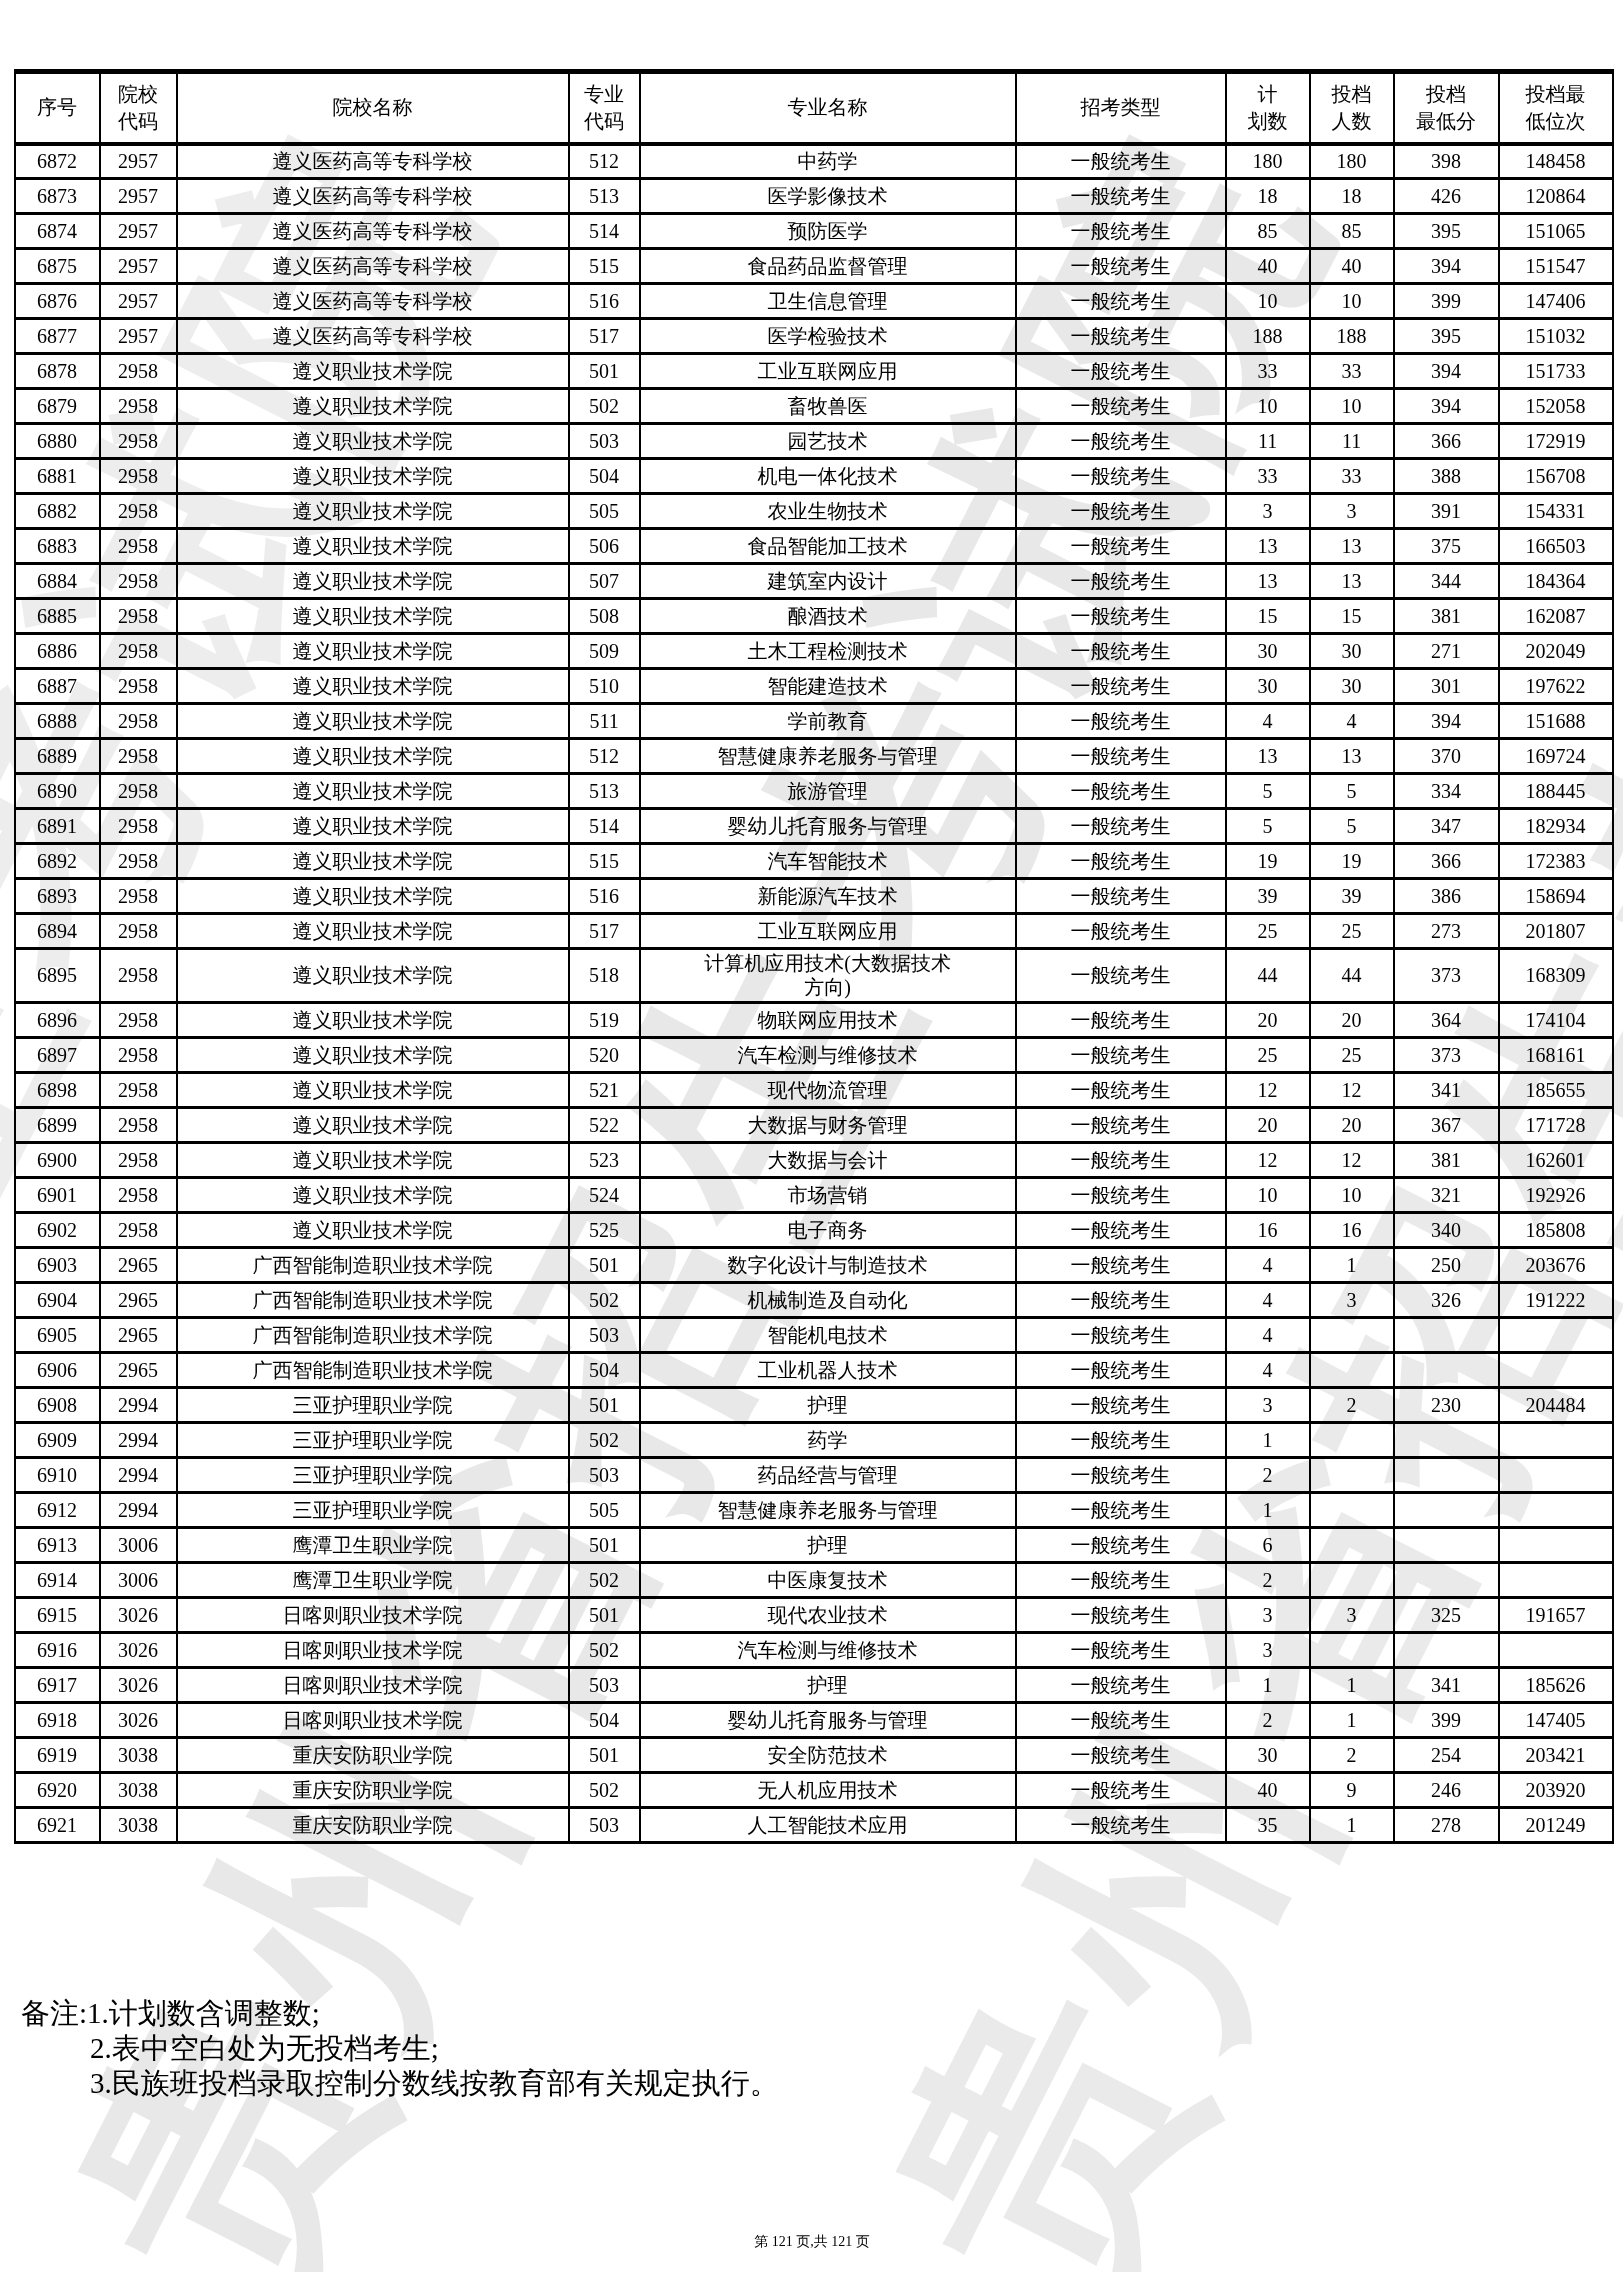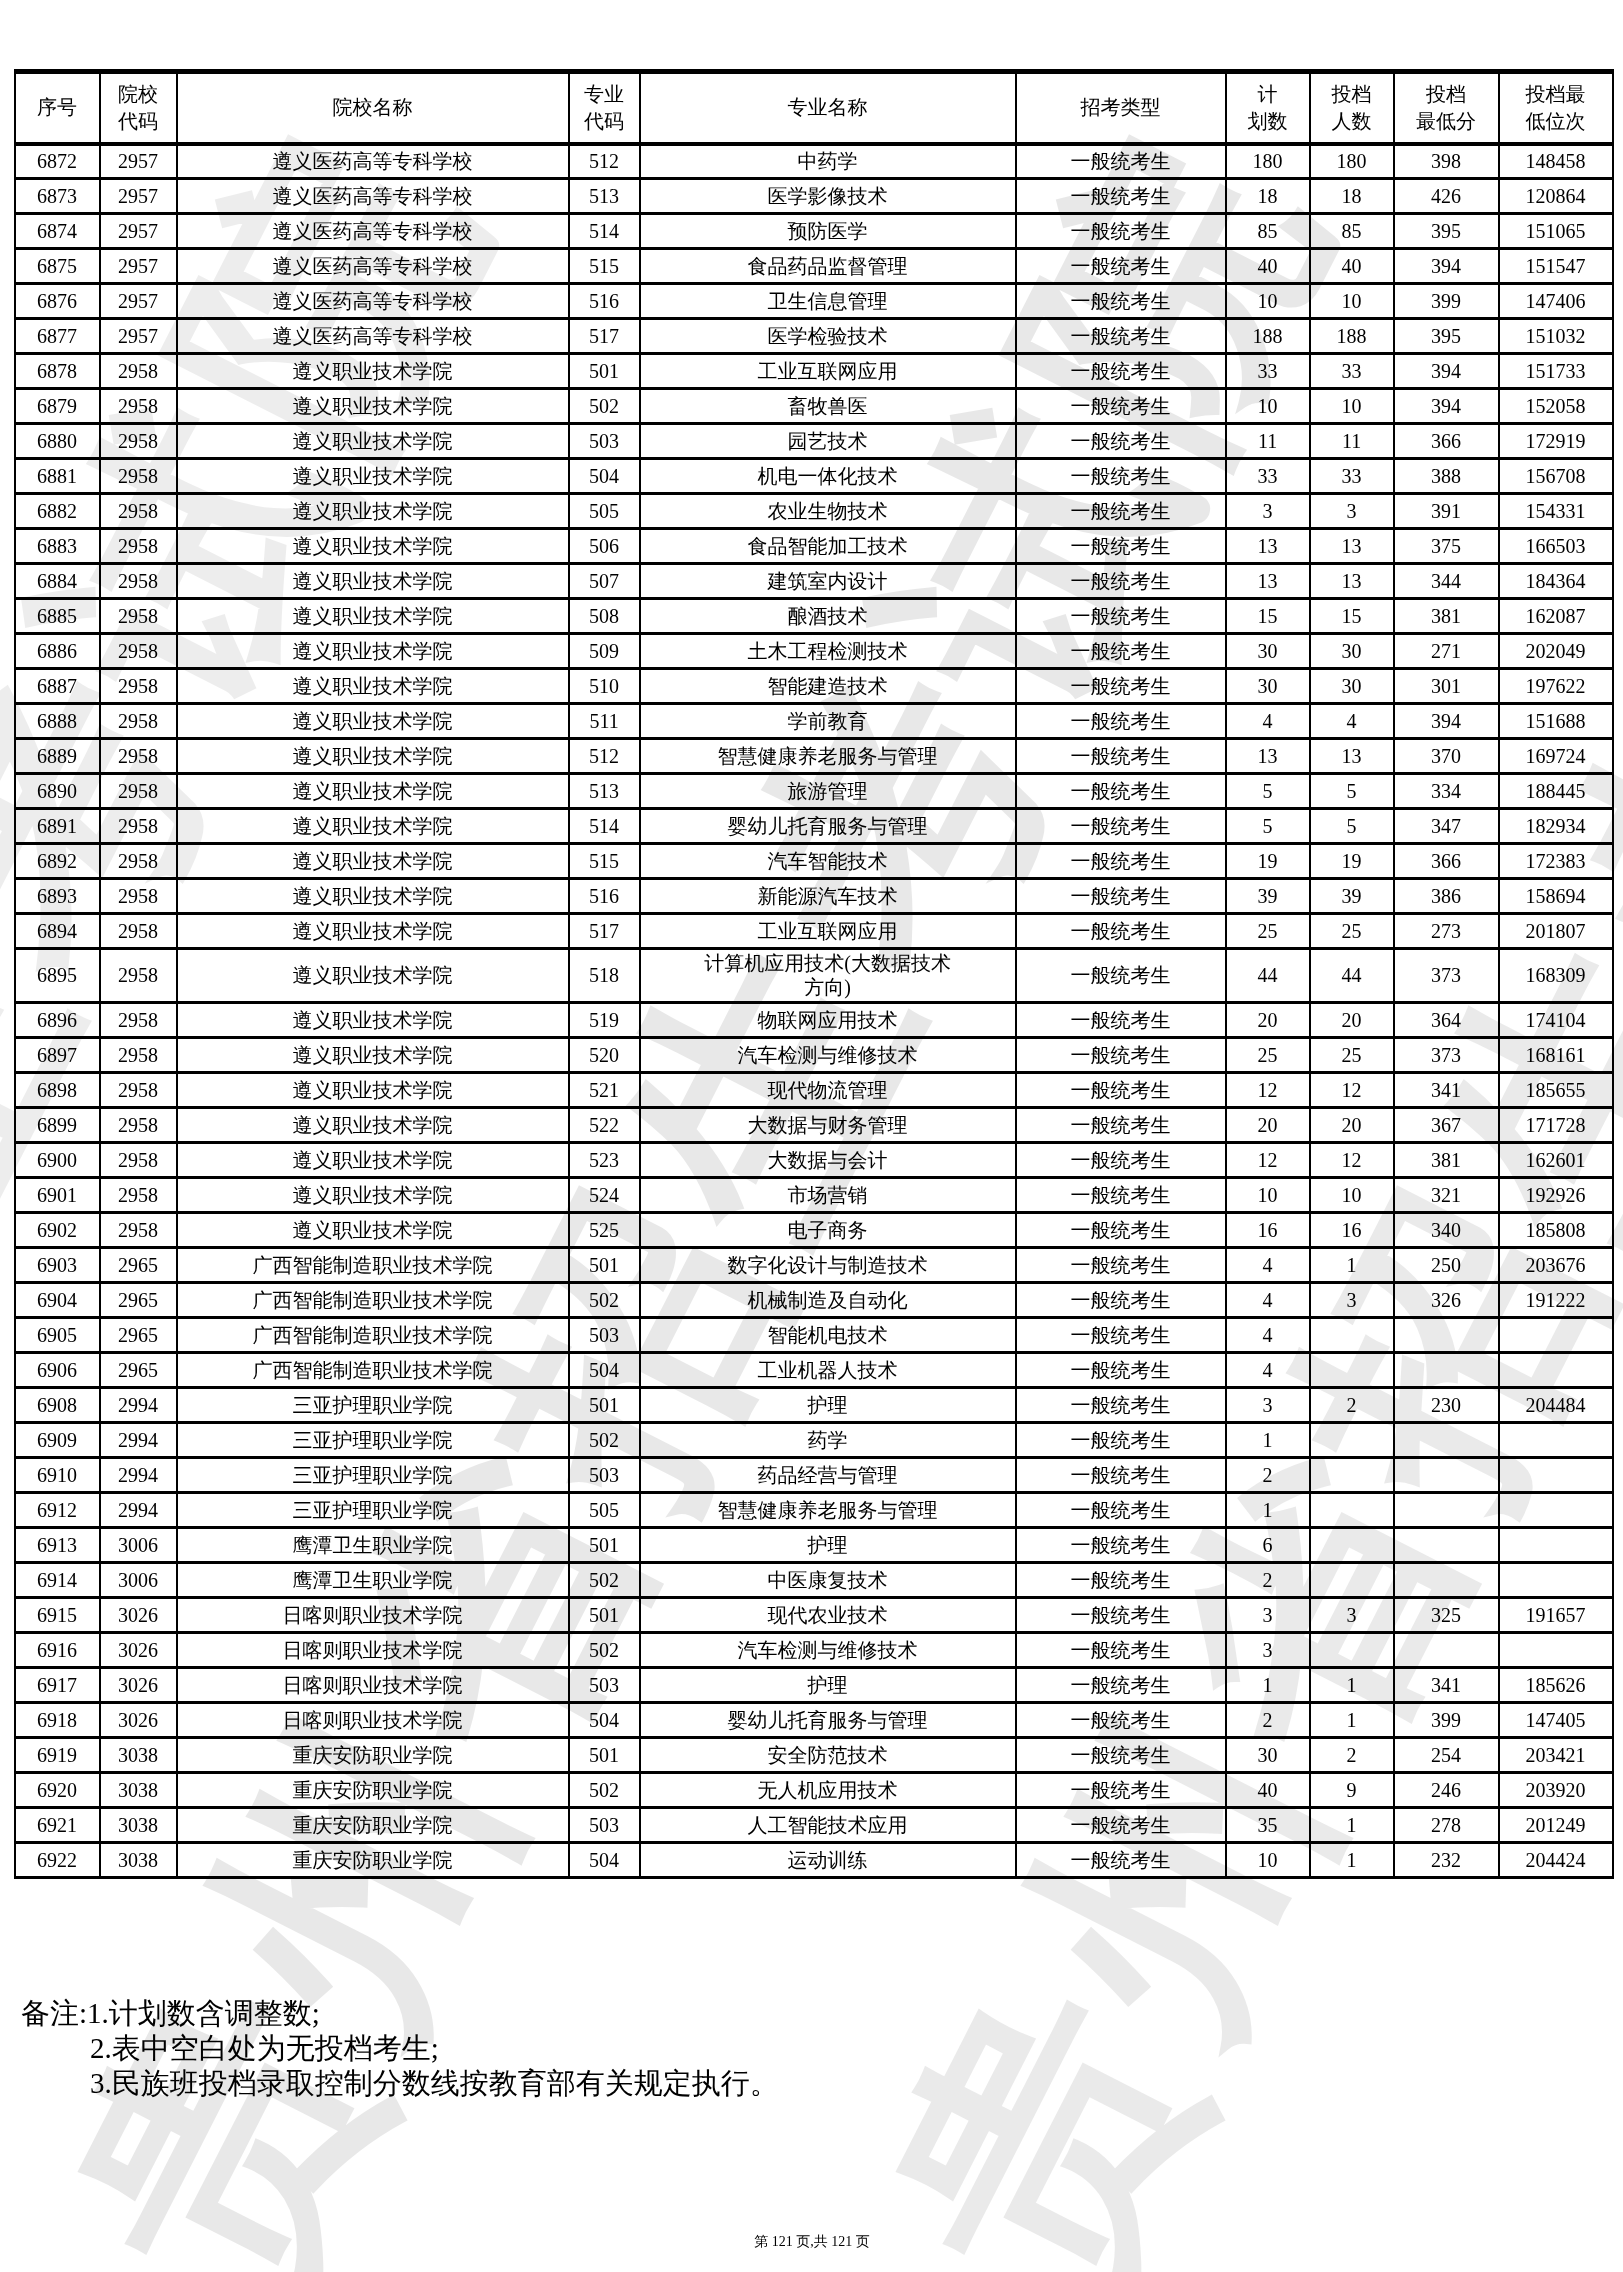--- a/index.html
+++ b/index.html
@@ -699,32 +699,20 @@
           <td>3038</td>
           <td>重庆安防职业学院</td>
           <td>503</td>
           <td>人工智能技术应用</td>
           <td>一般统考生</td>
           <td>35</td>
           <td>1</td>
           <td>278</td>
           <td>201249</td>
         </tr>
-        <tr>
-          <td>6922</td>
-          <td>3038</td>
-          <td>重庆安防职业学院</td>
-          <td>504</td>
-          <td>运动训练</td>
-          <td>一般统考生</td>
-          <td>10</td>
-          <td>1</td>
-          <td>232</td>
-          <td>204424</td>
-        </tr>
       </tbody>
   </table>
 
   <div class="notes">
     <div class="note-line"><span>备注:</span><span>1.计划数含调整数;</span></div>
     <div class="note-line indent">2.表中空白处为无投档考生;</div>
     <div class="note-line indent">3.民族班投档录取控制分数线按教育部有关规定执行。</div>
   </div>
 
   <div class="page-footer">第 121 页,共 121 页</div>

